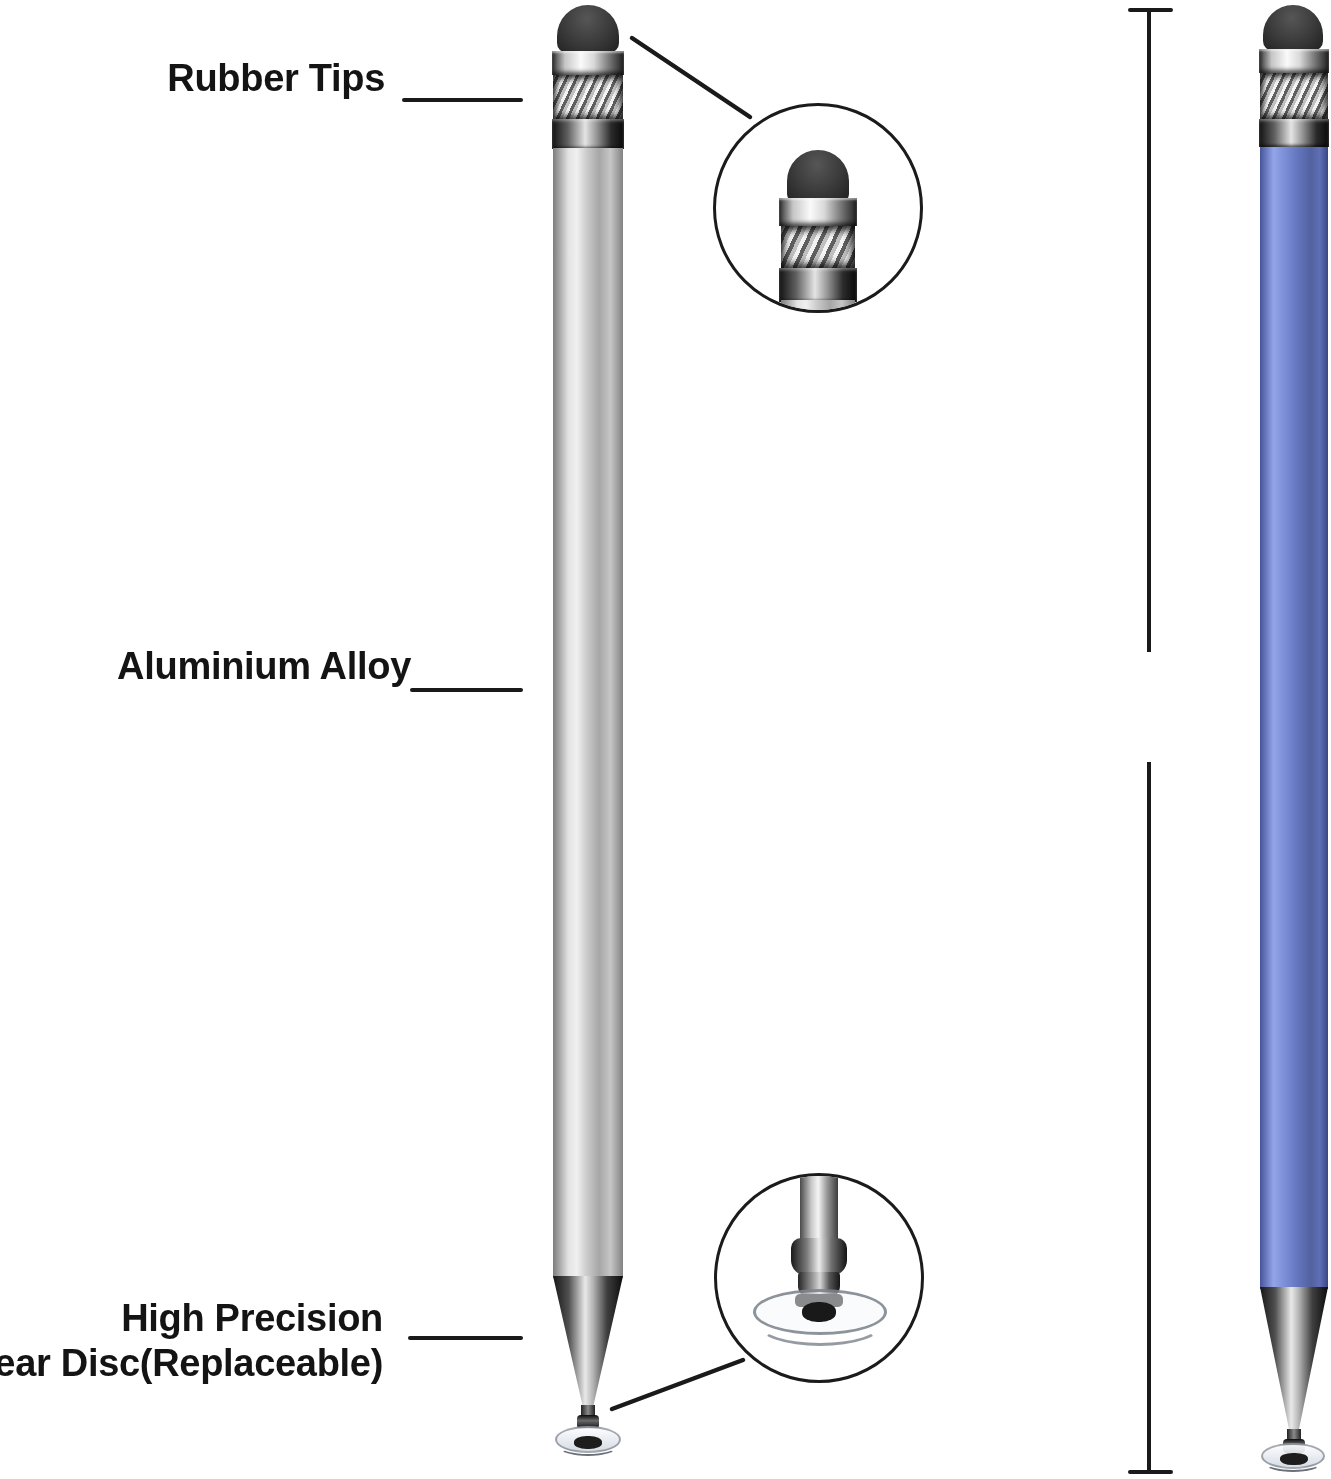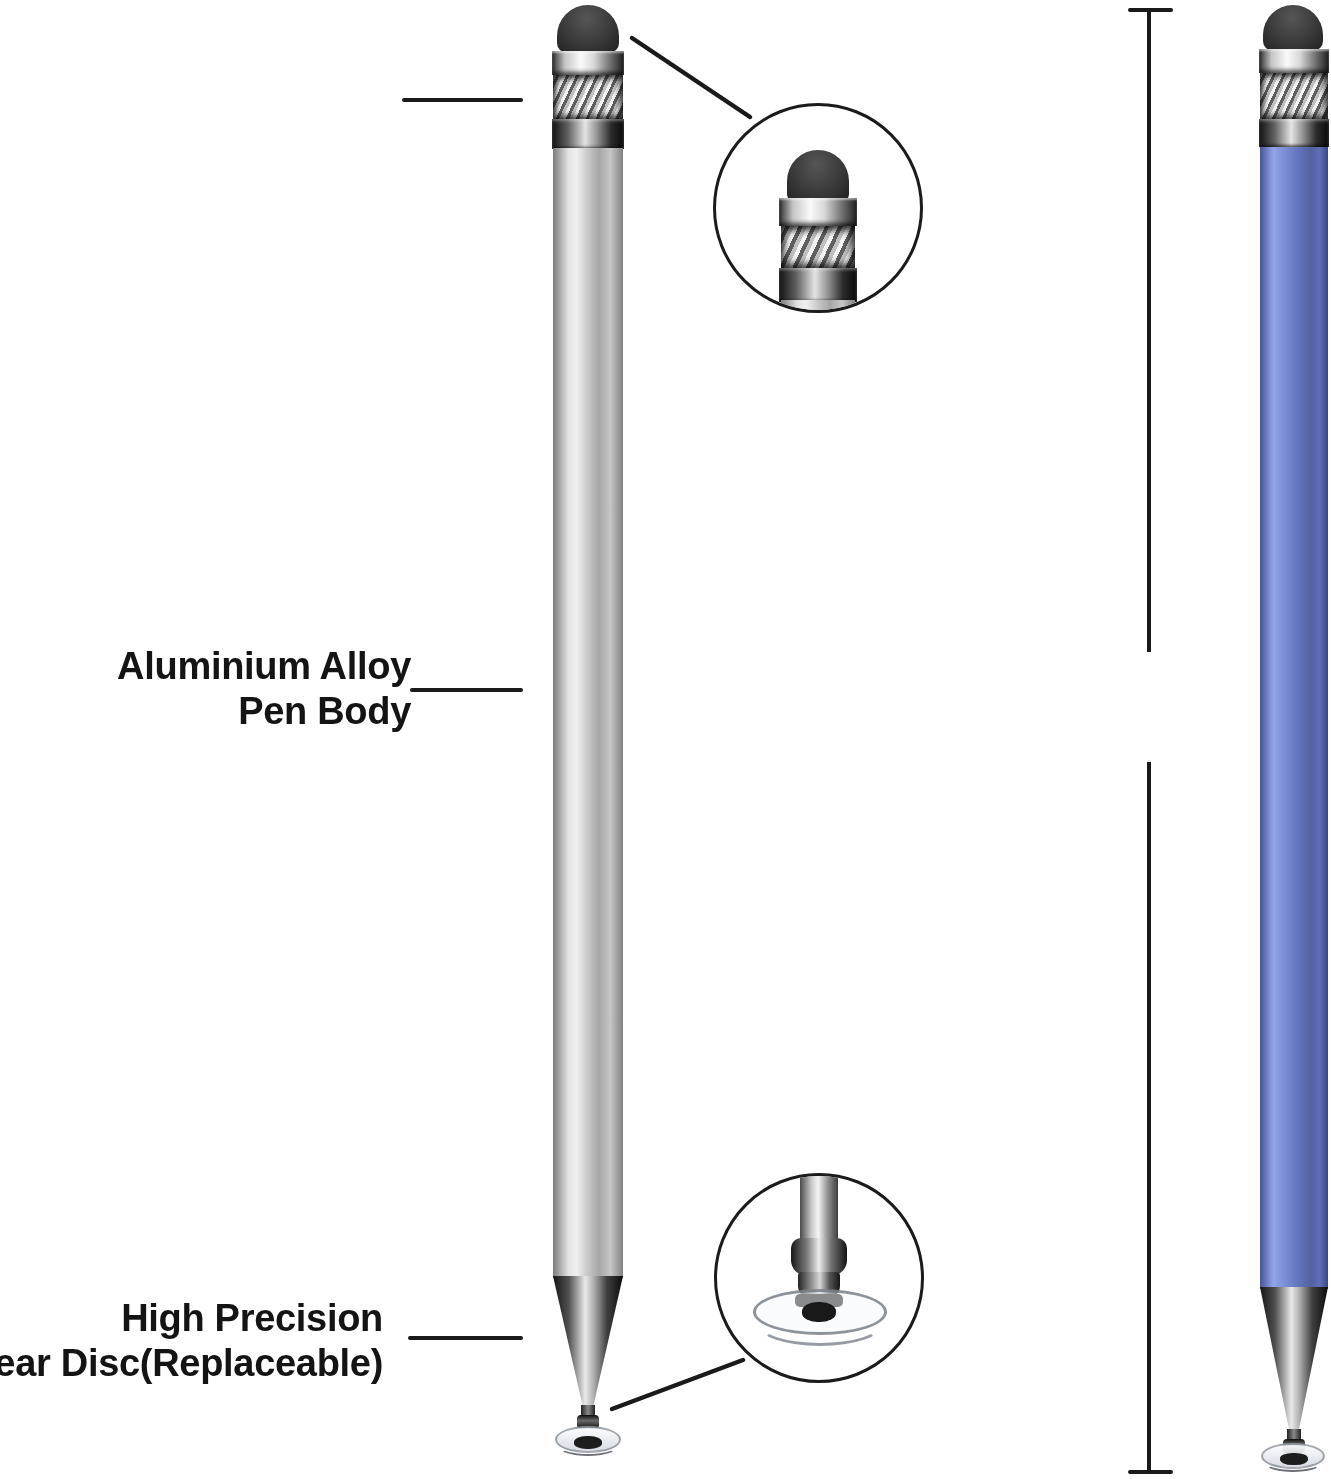--- a/index.html
+++ b/index.html
@@ -111,24 +111,24 @@
   .ib-rim{left:40px;top:126px;width:126px;height:44px;border-radius:50%;
           border:3px solid transparent;border-bottom-color:rgba(105,112,122,.7);box-sizing:border-box;}
   .ib-clamp{left:85px;top:126px;width:34px;height:20px;background:#191919;border-radius:45%;}
 </style>
 </head>
 <body>
 
 <div id="canvas">
 
   <div class="label" id="label-rubber">
+    <div>Rubber Tips</div>
   </div>
   <div class="label" id="label-body">
     <div>Aluminium Alloy</div>
-    <div>Pen Body</div>
   </div>
   <div class="label" id="label-disc">
     <div>High Precision</div>
     <div>Clear Disc(Replaceable)</div>
   </div>
 
   <div class="hline" id="callout-rubber"></div>
   <div class="hline" id="callout-body"></div>
   <div class="hline" id="callout-disc"></div>
 

